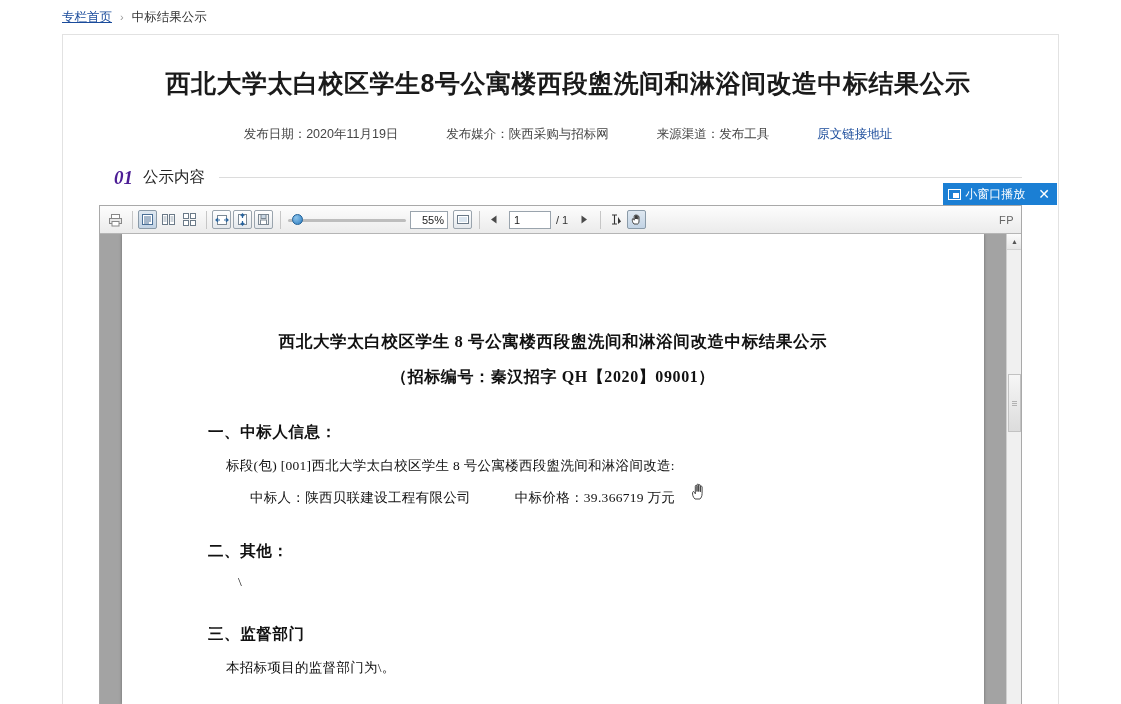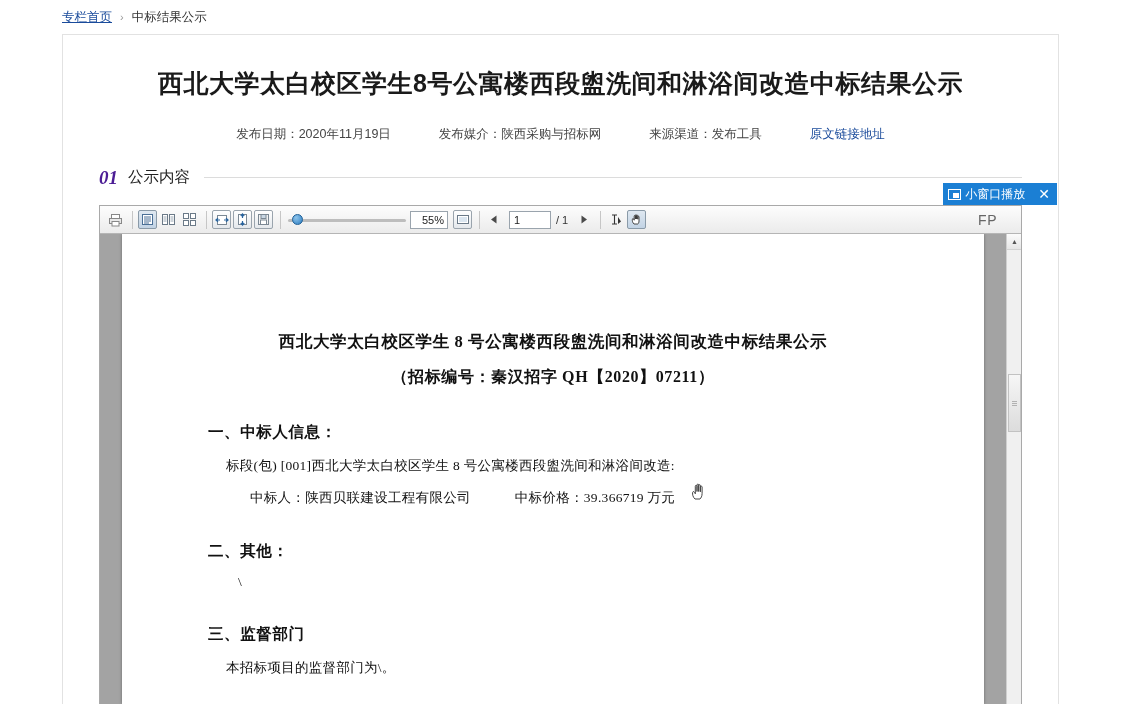--- a/index.html
+++ b/index.html
@@ -39,20 +39,21 @@
 
   
   .page-wrap {
     position: relative;
     margin: 0 62px;
     border: 1px solid #e2e2e2;
     border-bottom: none;
     height: 670px;
     box-sizing: border-box;
     background: #fff;
+    padding-left: 15px;
   }
 
   .doc-title {
     margin: 32px 40px 0 40px;
     text-align: center;
     font-size: 25px;
     font-weight: bold;
     color: #1a1a1a;
     letter-spacing: 0.5px;
     line-height: 1.3;
@@ -233,22 +234,22 @@
     margin: 0 3px;
   }
   .page-total {
     font-size: 11px;
     color: #333;
     margin: 0 6px 0 2px;
     white-space: nowrap;
   }
   .fp-mark {
     position: absolute;
-    right: 24px;
-    font-size: 14px;
+    right: 7px;
+    font-size: 11px;
     color: #666;
     letter-spacing: .5px;
     text-align: center;
   }
 
   
   .viewer-body {
     position: absolute;
     left: 0; right: 0; top: 28px; bottom: 0;
     background: #a3a3a3;
@@ -526,21 +527,21 @@
 
       <span class="fp-mark">FP</span>
     </div>
 
     <div class="viewer-body">
 
       <div class="paper">
         <div class="sheet">
           <div class="sheet-inner">
             <div class="pdf-h1">西北大学太白校区学生 8 号公寓楼西段盥洗间和淋浴间改造中标结果公示</div>
-            <div class="pdf-h2">（招标编号：秦汉招字 QH【2020】07211）</div>
+            <div class="pdf-h2">（招标编号：秦汉招字 QH【2020】09001）</div>
 
             <div class="pdf-sec">一、中标人信息：</div>
             <div class="pdf-p">标段(包) [001]西北大学太白校区学生 8 号公寓楼西段盥洗间和淋浴间改造:</div>
             <div class="pdf-row">
               <span class="c1">中标人：陕西贝联建设工程有限公司</span>
               <span class="c2">中标价格：39.366719 万元</span>
             </div>
 
             <div class="pdf-sec">二、其他：</div>
             <div class="pdf-backslash">\</div>

